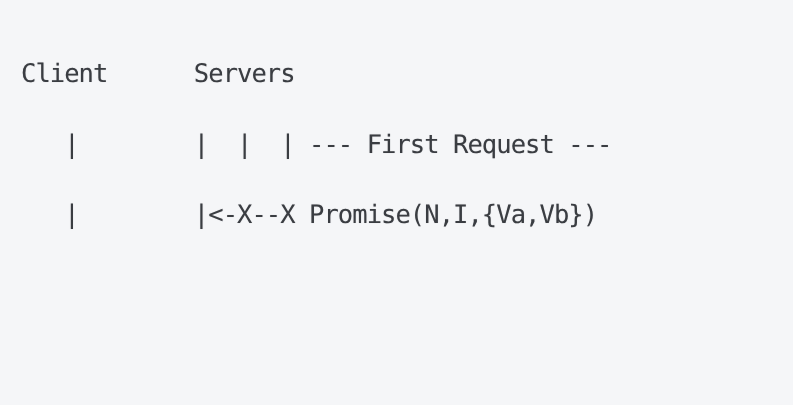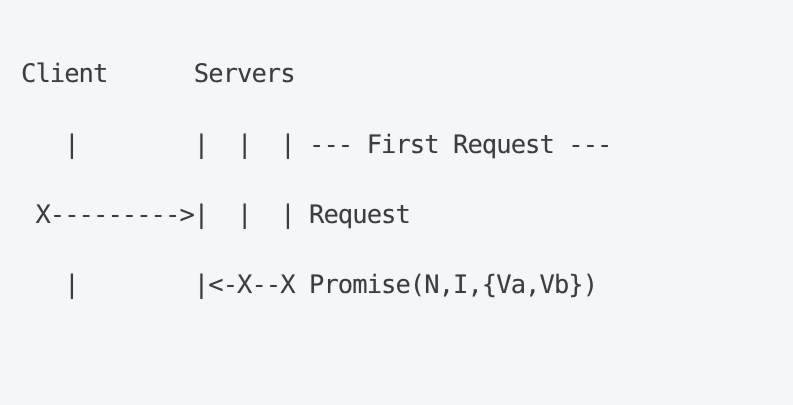--- a/index.html
+++ b/index.html
@@ -48,20 +48,19 @@
   .row-lifeline { }
   .row-message { }
 </style>
 </head>
 <body>
 
 <div id="diagram-root">
   <div class="ascii-canvas">
 <span class="ascii-row row-header">Client      Servers</span>
 <span class="ascii-row row-lifeline">   |        |  |  | --- First Request ---</span>
-<span class="ascii-row row-message"> X---------&gt;|  |  | Request</span>
 <span class="ascii-row row-message">   |        |&lt;-X--X Promise(N,I,{Va,Vb})</span>
 
 
 
 
   </div>
 </div>
 
 </body></html>

